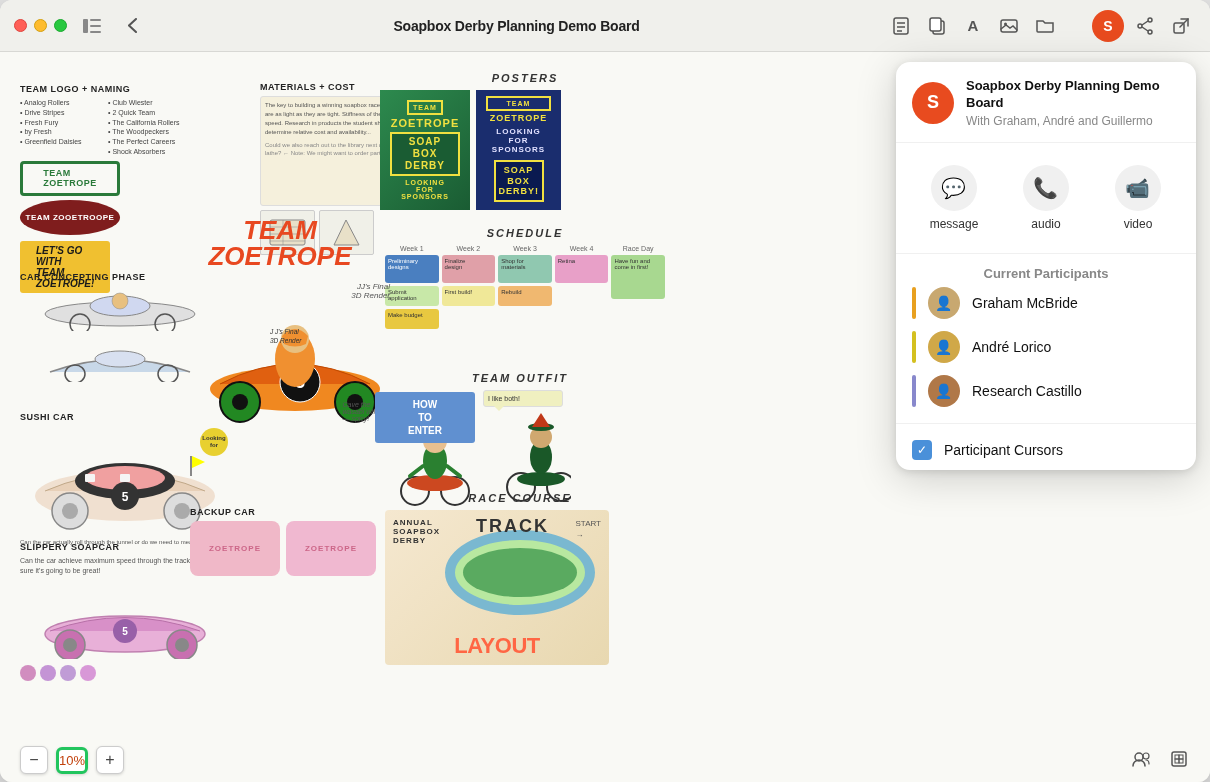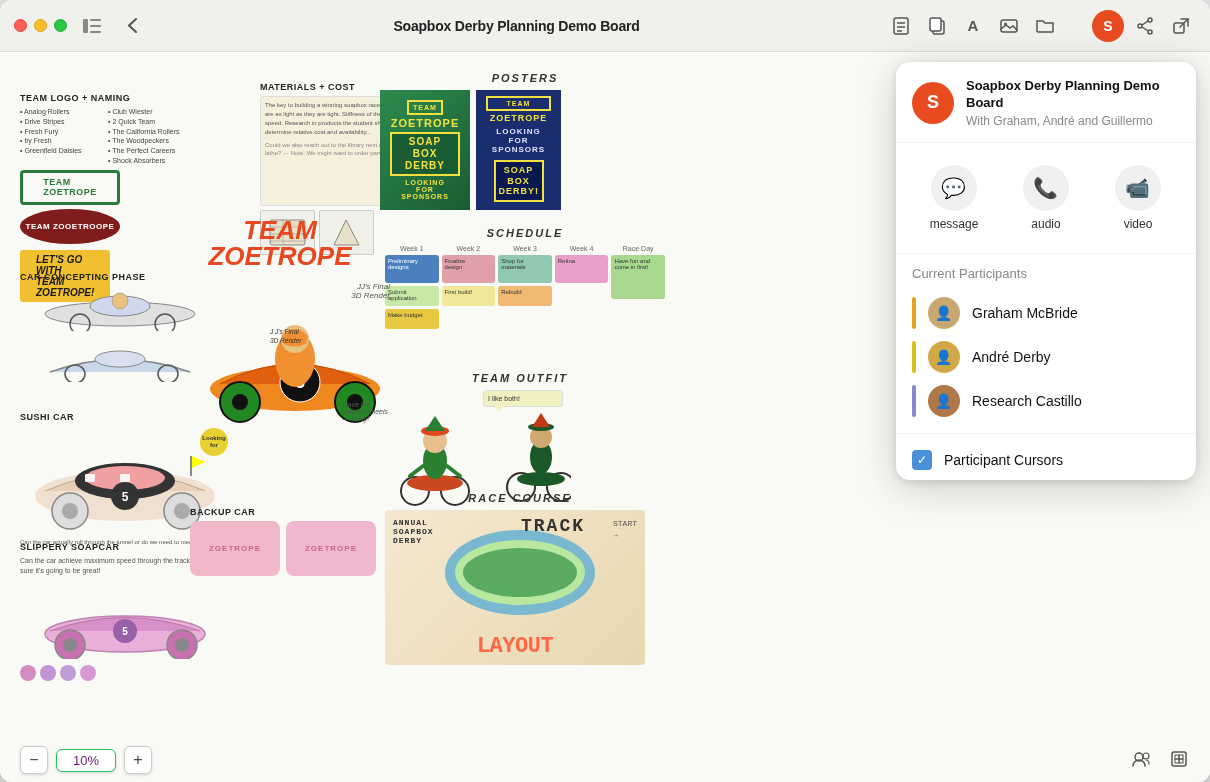--- a/index.html
+++ b/index.html
@@ -125,25 +125,25 @@
       align-items: center;
       justify-content: center;
       cursor: pointer;
       font-size: 16px;
       color: #444;
       box-shadow: 0 1px 3px rgba(0,0,0,0.15);
     }
 
     .zoom-level {
       background: white;
-      border: 1px solid #22c55e;
+      border: 3px solid #22c55e;
       border-radius: 6px;
-      padding: 3px 16px;
+      padding: 3px 0;
       font-size: 13px;
-      color: #701a75;
+      color: #c2410c;
       box-shadow: 0 1px 3px rgba(0,0,0,0.15);
       cursor: pointer;
     }
 
     .bottom-right-toolbar {
       position: absolute;
       bottom: 8px;
       right: 16px;
       display: flex;
       gap: 8px;
@@ -235,25 +235,26 @@
       font-size: 12px;
       color: #333;
     }
 
     .participants-section {
       padding: 12px 16px 4px;
     }
 
     .participants-title {
       font-size: 13px;
-      font-weight: 400;
+      font-weight: 700;
       color: #888;
       text-transform: none;
-      margin-bottom: 10px;
+      margin-bottom: 0;
       letter-spacing: 0;
+      text-align: center;
     }
 
     .participant-row {
       display: flex;
       align-items: center;
       gap: 12px;
       padding: 6px 0;
       cursor: pointer;
     }
 
@@ -428,21 +429,21 @@
     .race-course-area {
       position: absolute;
       top: 440px;
       left: 385px;
       width: 270px;
     }
 
     
     .team-logo-area {
       position: absolute;
-      top: 41px;
+      top: 32px;
       left: 20px;
       width: 220px;
     }
 
     .car-concepts-area {
       position: absolute;
       top: 220px;
       left: 20px;
       width: 220px;
     }
@@ -804,21 +805,21 @@
               <ellipse cx="50" cy="20" rx="13" ry="4" fill="#1a5828"></ellipse>
               <polygon points="41,20 50,6 59,20" fill="#c03818"></polygon>
             </svg>
           </div>
         </div>
         <div style="font-size:7px;color:#555;margin-top:2px;max-width:200px;">Either a one-piece option (unique) jumpsuit or something with separates could be fun — green two-piece tracksuit</div>
       </div>
 
       <div class="race-course-area">
         <div class="section-label">RACE COURSE</div>
-        <div style="width:260px;height:155px;background:linear-gradient(135deg,#f5e8d0,#e8d8b0);border-radius:4px;position:relative;overflow:hidden;font-family:Liberation Mono, monospace;">
+        <div style="width:224px;height:155px;background:linear-gradient(135deg,#f5e8d0,#e8d8b0);border-radius:4px;position:relative;overflow:hidden;">
           <div style="position:absolute;top:8px;left:8px;font-size:8px;font-weight:700;color:#333;letter-spacing:1px;">ANNUAL<br>SOAPBOX<br>DERBY</div>
           <div style="position:absolute;top:8px;right:8px;font-size:8px;color:#555;text-align:left;line-height:1.4;">START<br>→</div>
 
           <div style="position:absolute;top:20px;left:60px;width:150px;height:85px;border:10px solid #7ab8d0;border-radius:50%;background:#b8e8a0;"></div>
 
           <div style="position:absolute;top:38px;left:78px;width:114px;height:49px;background:#5aaa60;border-radius:50%;"></div>
           <div style="position:absolute;bottom:6px;left:50%;transform:translateX(-50%);font-size:22px;font-weight:900;color:#ff6644;letter-spacing:-0.5px;white-space:nowrap;">LAYOUT</div>
           <div style="position:absolute;top:6px;right:60px;font-size:18px;font-weight:900;color:#333;letter-spacing:2px;">TRACK</div>
         </div>
       </div>
@@ -932,20 +933,23 @@
         <div style="display:flex;gap:6px;">
           <div style="width:90px;height:55px;background:#f0b8c8;border-radius:8px;display:flex;align-items:center;justify-content:center;">
             <div style="font-size:8px;font-weight:700;color:#cc6688;text-align:center;letter-spacing:1px;">ZOETROPE</div>
           </div>
           <div style="width:90px;height:55px;background:#f0b8d0;border-radius:8px;display:flex;align-items:center;justify-content:center;">
             <div style="font-size:8px;font-weight:700;color:#cc6688;text-align:center;letter-spacing:1px;">ZOETROPE</div>
           </div>
         </div>
       </div>
 
+      <div style="position:absolute;top:340px;left:375px;display:flex;flex-direction:column;gap:3px;width:100px;">
+        <div style="background:#6090d0;color:white;font-size:10px;font-weight:900;padding:6px;border-radius:3px;text-align:center;line-height:1.3;">HOW<br>TO<br>ENTER</div>
+      </div>
 
       <div style="position:absolute;top:275px;left:270px;width:100px;font-size:6.5px;color:#333;line-height:1.4;font-style:italic;">
         J J's Final<br>3D Render
       </div>
 
     </div>
 
     <div class="bottom-toolbar">
       <div class="zoom-btn">
         <span>−</span>
@@ -1007,21 +1011,21 @@
 
       <div class="participant-row">
         <div class="participant-color-bar" style="background:#e8a020;"></div>
         <div class="face-graham">👤</div>
         <span class="participant-name">Graham McBride</span>
       </div>
 
       <div class="participant-row">
         <div class="participant-color-bar" style="background:#d4c020;"></div>
         <div class="face-andre">👤</div>
-        <span class="participant-name">André Derby</span>
+        <span class="participant-name">André Lorico</span>
       </div>
 
       <div class="participant-row">
         <div class="participant-color-bar" style="background:#8888cc;"></div>
         <div class="face-guillermo">👤</div>
         <span class="participant-name">Research Castillo</span>
       </div>
     </div>
 
     <div class="divider-row"></div>

